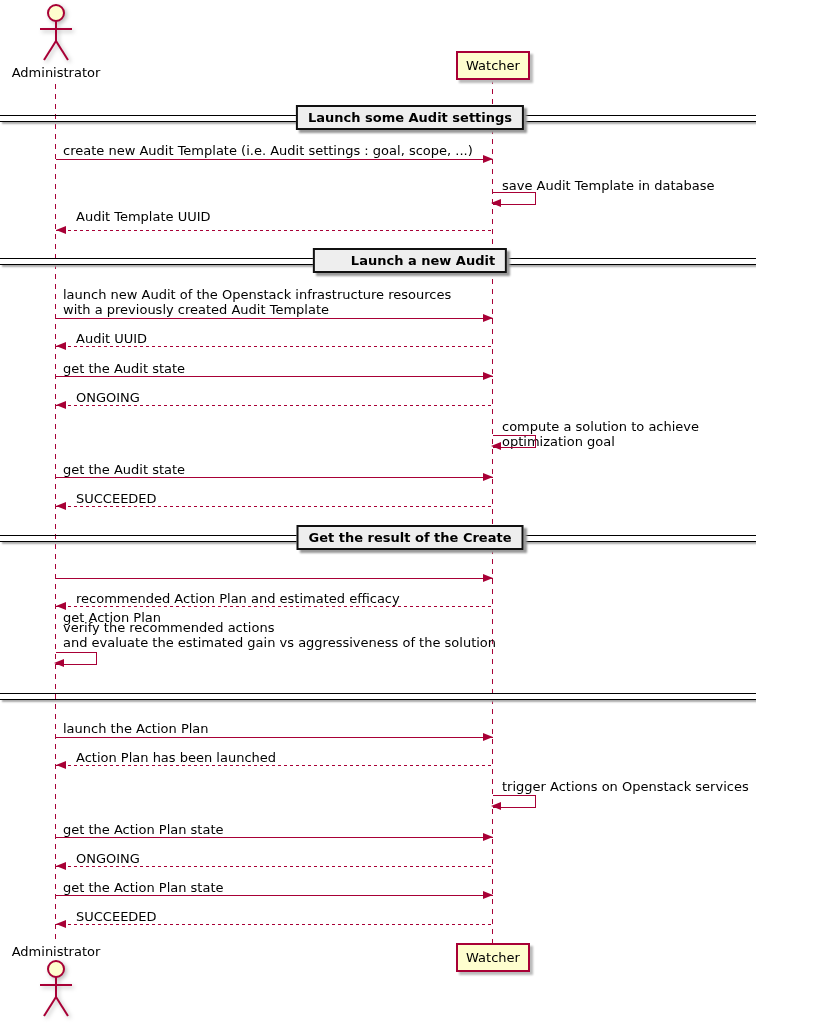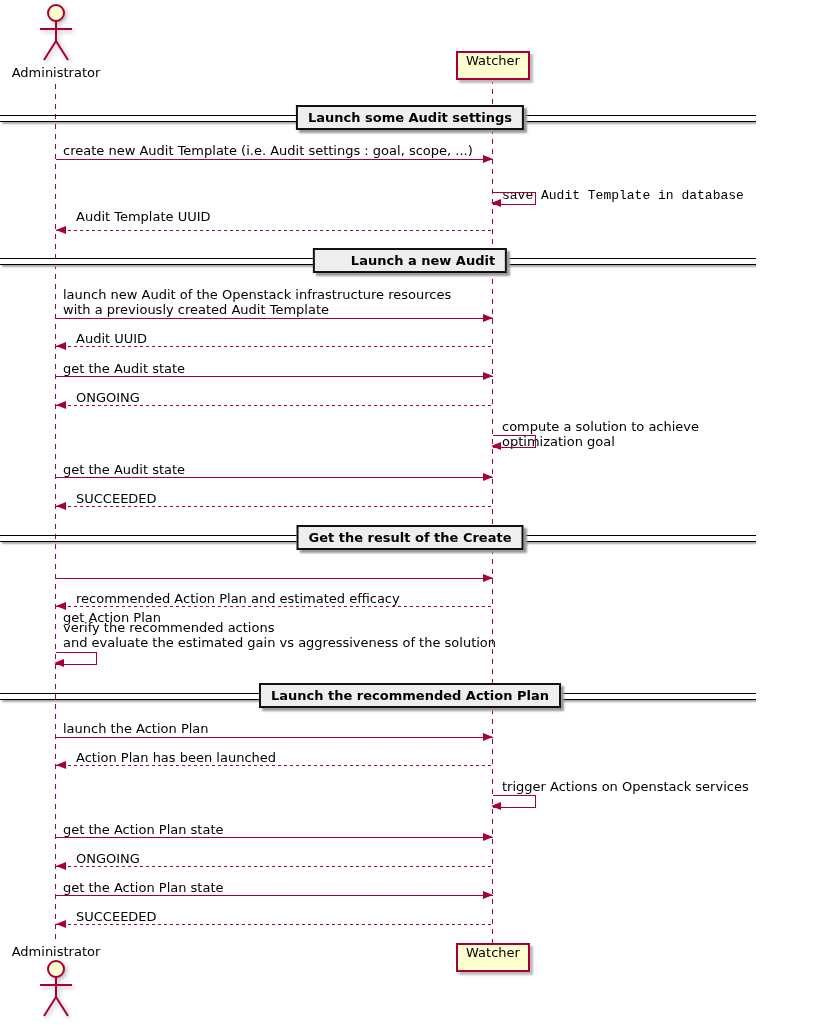--- a/index.html
+++ b/index.html
@@ -18,21 +18,21 @@
   }
   
   .actor-wrap { position:absolute; text-align:center; }
   .actor-svg { filter:drop-shadow(2px 2px 2px #bbbbbb); display:block; margin:0 auto; }
   .actor-label { font-size:13px; white-space:nowrap; }
   
   .participant {
     position:absolute;
     background:#FEFECE; border:2px solid #A80036;
     box-shadow:3px 3px 2px #bbbbbb;
-    display:flex; align-items:flex-start; justify-content:center;
+    display:flex; align-items:center; justify-content:center;
     font-size:13px; white-space:nowrap;
   }
   
   .divider-lines {
     position:absolute; left:0; width:826px; height:5px;
     border-top:1px solid #000; border-bottom:1px solid #000;
     box-shadow:2px 2px 2px #aaaaaa;
   }
   .divider-box {
     position:absolute; left:410px; transform:translateX(-50%);
@@ -82,21 +82,21 @@
 
   <div class="divider-lines" style="top:115px;"></div>
   <div class="divider-box" style="top:105px;">
     <span>Launch some Audit settings</span>
   </div>
 
   <div class="mtext" style="left:63px;top:143px;">create new Audit Template (i.e. Audit settings : goal, scope, ...)</div>
   <div class="mline" style="top:159px;"></div>
   <div class="head-r" style="left:483px;top:155px;"></div>
 
-  <div class="mtext" style="left:502px;top:188px;font-family:Liberation Mono, monospace;">save Audit Template in database</div>
+  <div class="mtext" style="left:502px;top:178px;">save Audit Template in database</div>
   <div class="self-loop" style="left:493px;top:192px;"></div>
   <div class="head-l" style="left:491px;top:199px;"></div>
 
   <div class="mtext" style="left:76px;top:209px;">Audit Template UUID</div>
   <div class="mline dash" style="top:230px;"></div>
   <div class="head-l" style="left:56px;top:226px;"></div>
 
   <div class="divider-lines" style="top:258px;"></div>
   <div class="divider-box" style="top:248px;padding-left:36px;">
     <span>Launch a new Audit</span>
@@ -143,23 +143,20 @@
   <div class="mtext" style="left:76px;top:591px;">recommended Action Plan and estimated efficacy</div>
   <div class="mline dash" style="top:606px;"></div>
   <div class="head-l" style="left:56px;top:602px;"></div>
 
   <div class="mtext" style="left:63px;top:620px;">verify the recommended actions
 and evaluate the estimated gain vs aggressiveness of the solution</div>
   <div class="self-loop" style="left:56px;top:652px;width:40px;"></div>
   <div class="head-l" style="left:54px;top:659px;"></div>
 
   <div class="divider-lines" style="top:693px;"></div>
-  <div class="divider-box" style="top:683px;">
-    <span>Launch the recommended Action Plan</span>
-  </div>
 
   <div class="mtext" style="left:63px;top:721px;">launch the Action Plan</div>
   <div class="mline" style="top:737px;"></div>
   <div class="head-r" style="left:483px;top:733px;"></div>
 
   <div class="mtext" style="left:76px;top:750px;">Action Plan has been launched</div>
   <div class="mline dash" style="top:765px;"></div>
   <div class="head-l" style="left:56px;top:761px;"></div>
 
   <div class="mtext" style="left:502px;top:779px;">trigger Actions on Openstack services</div>

